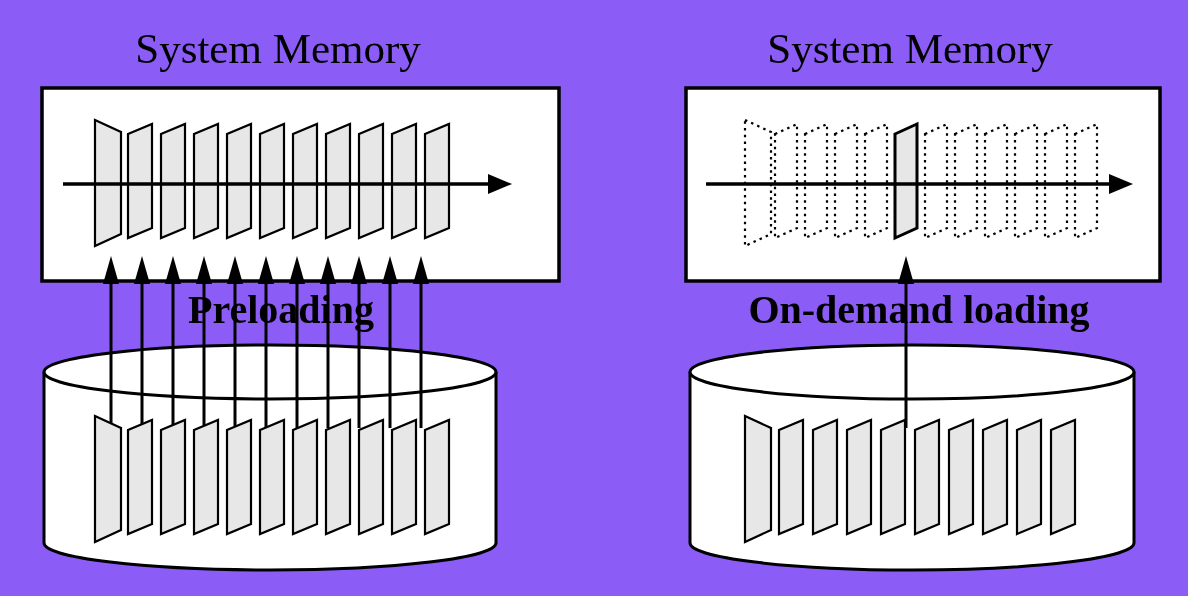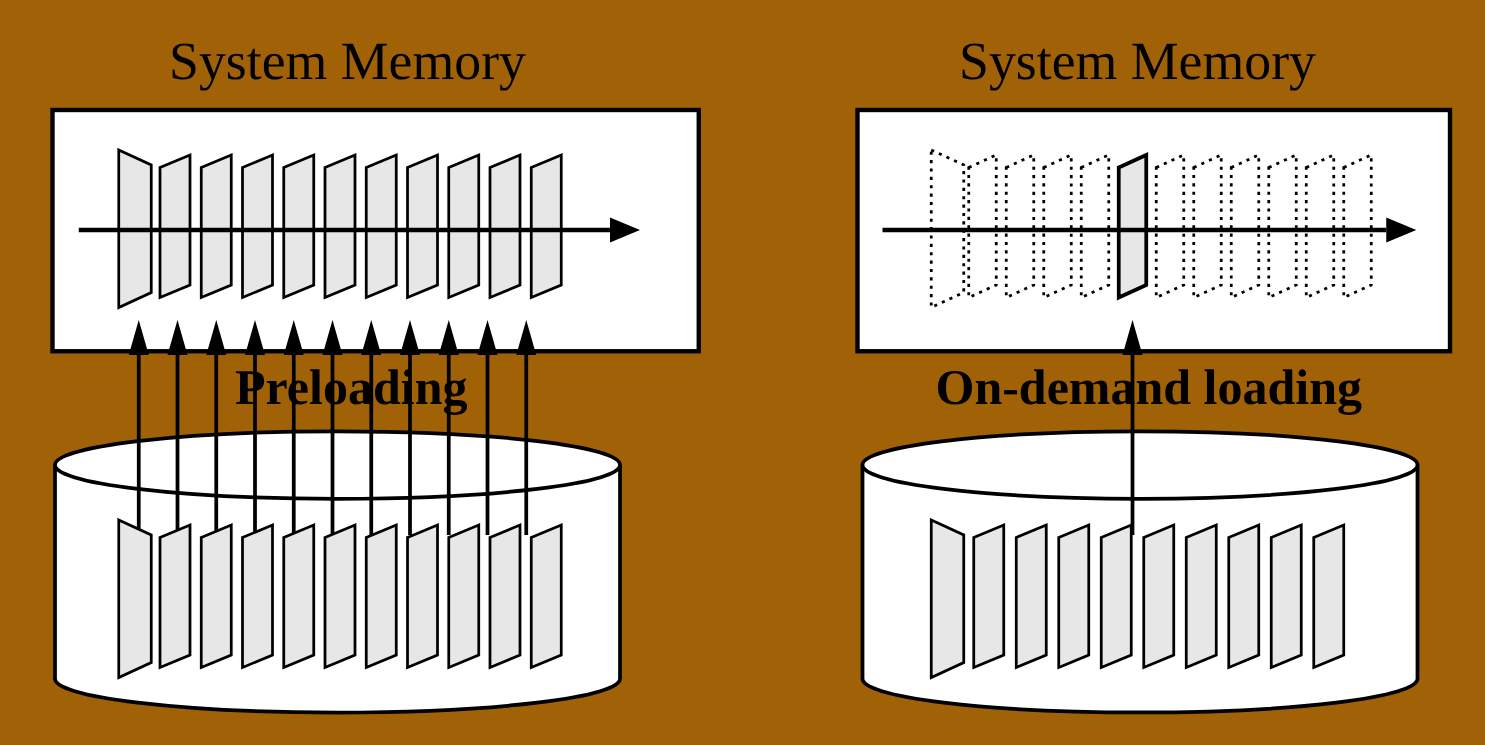--- a/index.html
+++ b/index.html
@@ -1,16 +1,16 @@
 <!DOCTYPE html>
 <html><head>
 <meta charset="utf-8">
 <style>
   html, body { margin: 0; padding: 0; background: #ffffff; }
-  .stage { width: 1188px; height: 596px; background: #a16207; overflow: hidden; }
+  .stage { width: 1188px; height: 596px; background: #8b5cf6; overflow: hidden; }
   svg { display: block; }
   text { font-family: "Liberation Serif", "DejaVu Serif", serif; fill: #000; }
   .title { font-size: 43px; }
   .label { font-size: 40px; font-weight: 700; }
 </style>
 </head>
 <body>
 
 <div class="stage">
   <svg width="1188" height="596" viewBox="0 0 1188 596">

